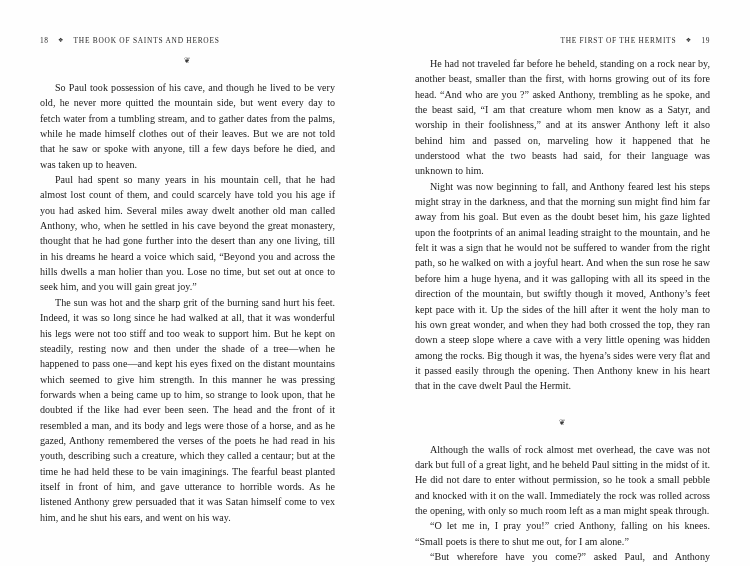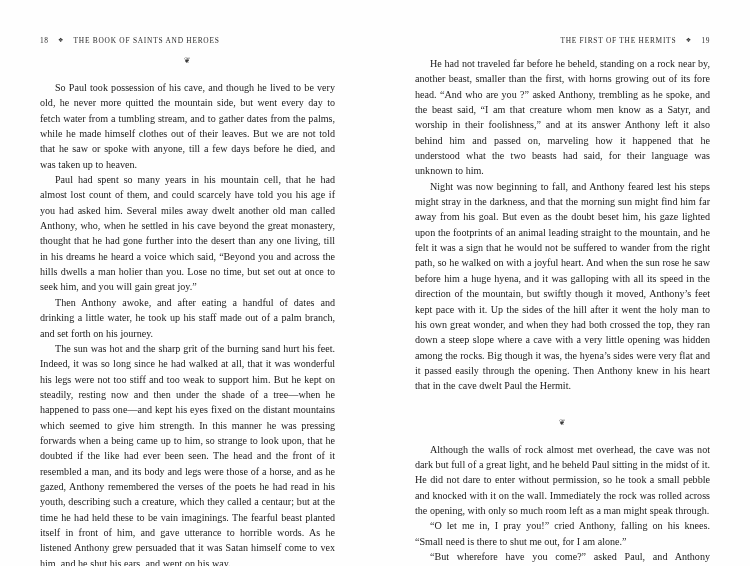--- a/index.html
+++ b/index.html
@@ -105,28 +105,27 @@
     <span class="rh-sep">❖</span>
     <span class="folio">19</span>
   </div>
 
   <div class="columns">
 
     <div class="col col-left">
       <div class="ornament">❦</div>
       <p class="para first">So Paul took possession of his cave, and though he lived to be very old, he never more quitted the mountain side, but went every day to fetch water from a tumbling stream, and to gather dates from the palms, while he made himself clothes out of their leaves. But we are not told that he saw or spoke with anyone, till a few days before he died, and was taken up to heaven.</p>
       <p class="para">Paul had spent so many years in his mountain cell, that he had almost lost count of them, and could scarcely have told you his age if you had asked him. Several miles away dwelt another old man called Anthony, who, when he settled in his cave beyond the great monastery, thought that he had gone further into the desert than any one living, till in his dreams he heard a voice which said, “Beyond you and across the hills dwells a man holier than you. Lose no time, but set out at once to seek him, and you will gain great joy.”</p>
-      <p class="para">Then Anthony awoke, and after eating a handful of dates and drinking a little water, he took up his staff made out of a palm branch, and set forth on his journey.</p>
       <p class="para">The sun was hot and the sharp grit of the burning sand hurt his feet. Indeed, it was so long since he had walked at all, that it was wonderful his legs were not too stiff and too weak to support him. But he kept on steadily, resting now and then under the shade of a tree—when he happened to pass one—and kept his eyes fixed on the distant mountains which seemed to give him strength. In this manner he was pressing forwards when a being came up to him, so strange to look upon, that he doubted if the like had ever been seen. The head and the front of it resembled a man, and its body and legs were those of a horse, and as he gazed, Anthony remembered the verses of the poets he had read in his youth, describing such a creature, which they called a centaur; but at the time he had held these to be vain imaginings. The fearful beast planted itself in front of him, and gave utterance to horrible words. As he listened Anthony grew persuaded that it was Satan himself come to vex him, and he shut his ears, and went on his way.</p>
     </div>
 
     <div class="col col-right">
       <p class="para first">He had not traveled far before he beheld, standing on a rock near by, another beast, smaller than the first, with horns growing out of its fore head. “And who are you ?” asked Anthony, trembling as he spoke, and the beast said, “I am that creature whom men know as a Satyr, and worship in their foolishness,” and at its answer Anthony left it also behind him and passed on, marveling how it happened that he understood what the two beasts had said, for their language was unknown to him.</p>
       <p class="para">Night was now beginning to fall, and Anthony feared lest his steps might stray in the darkness, and that the morning sun might find him far away from his goal. But even as the doubt beset him, his gaze lighted upon the footprints of an animal leading straight to the mountain, and he felt it was a sign that he would not be suffered to wander from the right path, so he walked on with a joyful heart. And when the sun rose he saw before him a huge hyena, and it was galloping with all its speed in the direction of the mountain, but swiftly though it moved, Anthony’s feet kept pace with it. Up the sides of the hill after it went the holy man to his own great wonder, and when they had both crossed the top, they ran down a steep slope where a cave with a very little opening was hidden among the rocks. Big though it was, the hyena’s sides were very flat and it passed easily through the opening. Then Anthony knew in his heart that in the cave dwelt Paul the Hermit.</p>
       <div class="ornament ornament-mid">❦</div>
       <p class="para">Although the walls of rock almost met overhead, the cave was not dark but full of a great light, and he beheld Paul sitting in the midst of it. He did not dare to enter without permission, so he took a small pebble and knocked with it on the wall. Immediately the rock was rolled across the opening, with only so much room left as a man might speak through.</p>
-      <p class="para">“O let me in, I pray you!” cried Anthony, falling on his knees. “Small need is there to shut me out, for I am alone.”</p>
+      <p class="para">“O let me in, I pray you!” cried Anthony, falling on his knees. “Small poets is there to shut me out, for I am alone.”</p>
       <p class="para">“But wherefore have you come?” asked Paul, and Anthony answered:</p>
 
     </div>
 
   </div>
 </div>
 
 </body></html>

